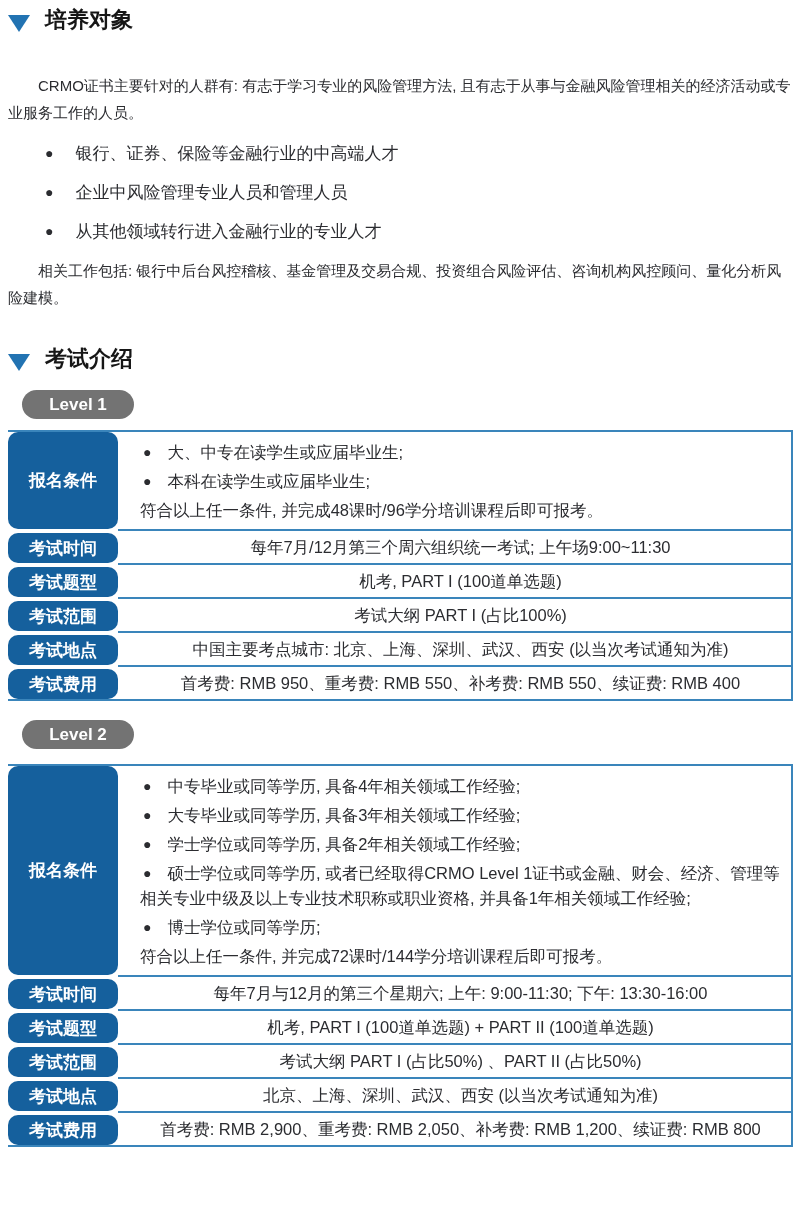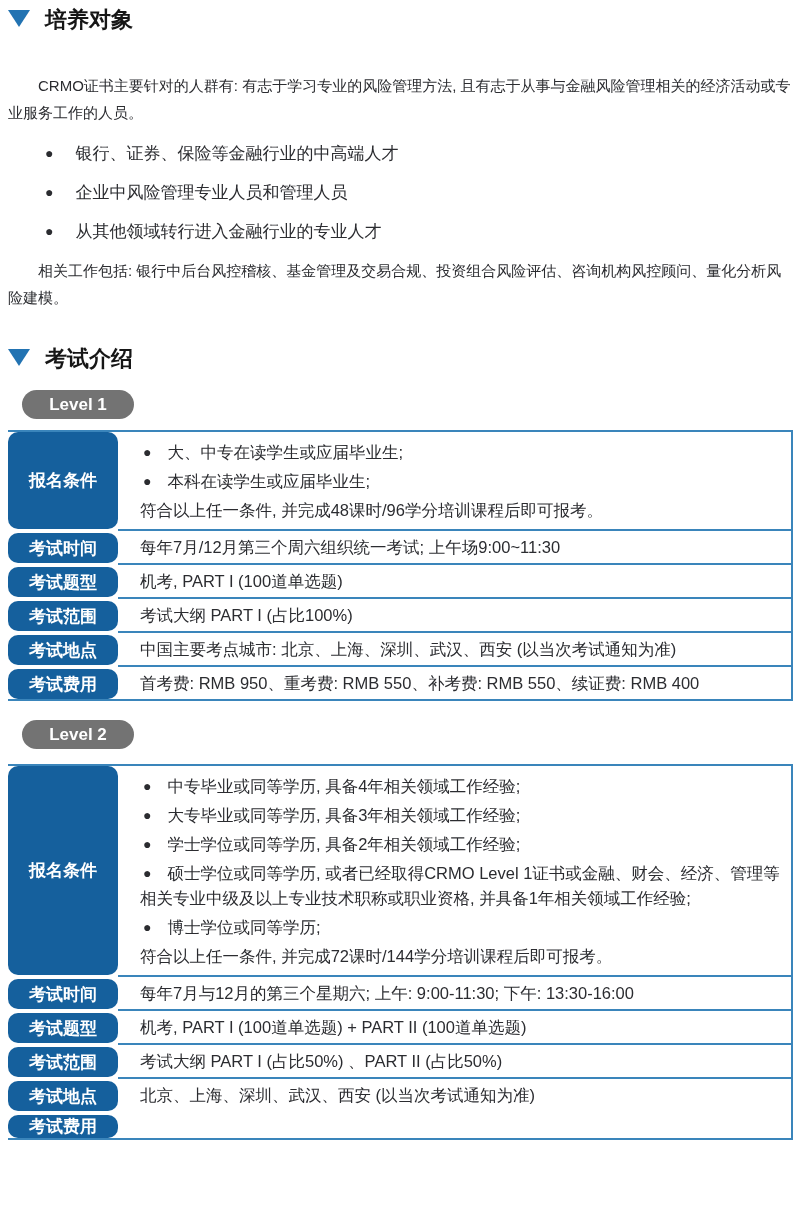--- a/index.html
+++ b/index.html
@@ -5,21 +5,21 @@
   * { box-sizing: border-box; margin: 0; padding: 0; }
   html, body { width: 800px; height: 1208px; background: #ffffff; overflow: hidden; }
   body {
     font-family: "Liberation Sans", "DejaVu Sans", sans-serif;
     color: #2b2c30;
   }
   .page { padding: 8px 7px 0 8px; }
 
   
   .section-title {
-    display: flex; align-items: flex-start; gap: 15px;
+    display: flex; align-items: flex-end; gap: 15px;
     font-size: 22px; font-weight: bold; color: #161616;
     line-height: 24px;
   }
   .tri {
     width: 0; height: 0; flex: 0 0 auto;
     border-left: 11px solid transparent;
     border-right: 11px solid transparent;
     border-top: 17px solid #2273b2;
     margin-top: 2px;
   }
@@ -66,21 +66,21 @@
     background: #15609d; color: #ffffff;
     font-size: 17px; font-weight: bold;
     display: flex; align-items: center; justify-content: center; border-radius: 10px;
   }
   .xcontent {
     flex: 1 1 auto; background: #ffffff;
     font-size: 16.5px; line-height: 25px;
     padding: 3px 10px 3px 22px;
     display: flex; flex-direction: column; justify-content: center;
   }
-  .xcontent.single { min-height: 34px; }
+  .xcontent.single { min-height: 34px; text-align: center; }
   .xcontent.multi { padding-top: 6px; padding-bottom: 6px; }
   .bullet-item { margin: 2px 0; }
   .bullet-item .dot { margin: 0 16px 0 3px; }
   .cond-note { margin-top: 2px; }
 </style>
 </head>
 <body>
 
 <div class="page">
 
@@ -184,16 +184,19 @@
         </div>
     </div>
     <div class="xrow">
       <div class="xlabel">考试地点</div>
       <div class="xcontent single">
           <span>北京、上海、深圳、武汉、西安 (以当次考试通知为准)</span>
         </div>
     </div>
     <div class="xrow">
       <div class="xlabel">考试费用</div>
+      <div class="xcontent single">
+          <span>首考费: RMB 2,900、重考费: RMB 2,050、补考费: RMB 1,200、续证费: RMB 800</span>
+        </div>
     </div>
   </div>
 
 </div>
 
 </body></html>

